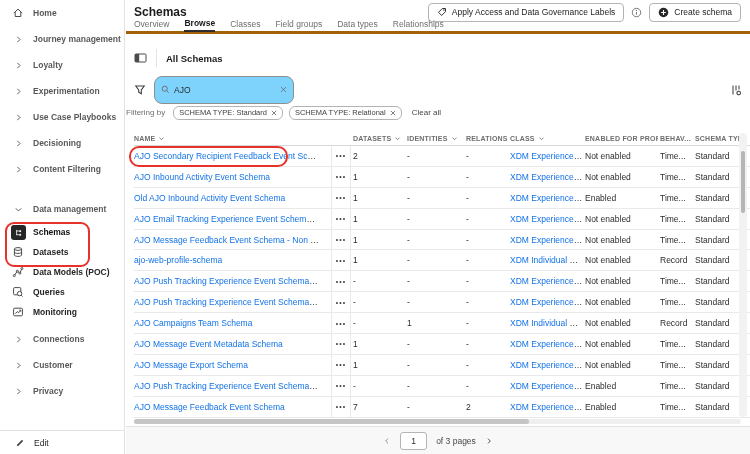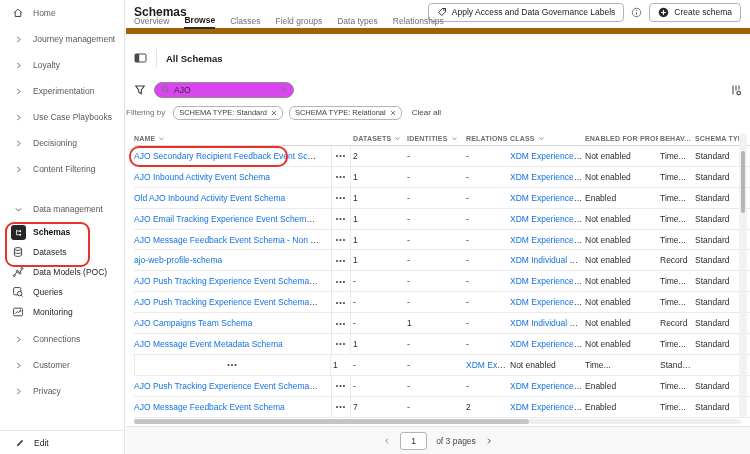--- a/index.html
+++ b/index.html
@@ -6,43 +6,43 @@
   html,body{width:750px;height:454px;}
   body{position:relative;font-family:"Liberation Sans",sans-serif;background:#fff;color:#2c2c2c;overflow:hidden;}
   svg{display:block;}
 
   
   .sidebar{position:absolute;left:0;top:0;width:125px;height:454px;background:#fff;border-right:1px solid #e3e3e3;}
   .side-item{display:flex;align-items:center;gap:7px;padding-left:10px;cursor:pointer;}
   .side-item.group{height:26px;color:#595959;}
   .side-item.child{height:20px;color:#262626;}
   .side-ic{width:16px;flex:none;display:flex;align-items:center;justify-content:center;color:#4b4b4b;}
-  .side-label{font-size:8.5px;white-space:nowrap;}
+  .side-label{font-size:8.5px;white-space:nowrap;font-weight:bold;}
   .side-item.selected .side-label{font-weight:bold;color:#111;}
   .schemas-tile{width:15px;height:15px;background:#262626;border-radius:3px;display:flex;align-items:center;justify-content:center;}
   .sidebar-edit{position:absolute;left:0;right:0;bottom:0;height:24px;border-top:1px solid #e3e3e3;display:flex;align-items:center;gap:6px;padding-left:12px;font-size:8.5px;color:#262626;cursor:pointer;background:#fff;}
 
   
   .main{position:absolute;left:126px;top:0;right:0;height:454px;}
   .topbar{height:24px;display:flex;align-items:center;padding:0 9px 0 8px;}
   .page-title{font-size:12px;font-weight:bold;color:#1c1c1c;}
   .topbar-actions{margin-left:auto;display:flex;align-items:center;gap:7px;}
   .btn{display:flex;align-items:center;gap:5px;height:19px;padding:0 8px;border:1px solid #b4b4b4;border-radius:4px;font-size:8.5px;background:#fff;color:#222;cursor:pointer;white-space:nowrap;}
   .icon-btn{border:none;background:none;color:#6e6e6e;cursor:pointer;display:flex;padding:0;}
 
-  .tabs{display:flex;align-items:flex-end;padding:0 8px;border-bottom:6px solid #a16207;height:10px;}
+  .tabs{display:flex;align-items:flex-end;padding:0 8px;border-bottom:3px solid #a16207;height:10px;}
   .tab{font-size:8.5px;color:#6e6e6e;padding-bottom:2px;margin-right:15px;cursor:pointer;white-space:nowrap;}
   .tab.active{color:#1a1a1a;font-weight:bold;border-bottom:2px solid #2c2c2c;margin-bottom:-1px;}
 
   .subheader{margin-top:14px;height:20px;display:flex;align-items:center;gap:9px;padding:0 8px;}
   .vdiv{width:1px;height:18px;background:#e3e3e3;}
   .subtitle{font-size:9.5px;font-weight:bold;color:#1c1c1c;}
 
   .filter-row{margin-top:13px;height:17px;display:flex;align-items:center;gap:8px;padding:0 8px;}
-  .searchbox{width:140px;height:16px;border:1px solid #8f8f8f;border-radius:8px;display:flex;align-items:center;gap:4px;padding:0 6px;background:#d946ef;}
+  .searchbox{width:140px;height:28px;border:1px solid #8f8f8f;border-radius:8px;display:flex;align-items:center;gap:4px;padding:0 6px;background:#7dd3fc;}
   .searchbox input{flex:1;min-width:0;border:none;outline:none;background:transparent;font-family:inherit;font-size:8.5px;color:#2c2c2c;}
   .sb-clear{color:#6e6e6e;cursor:pointer;display:flex;}
   .colconfig{margin-left:auto;color:#4b4b4b;cursor:pointer;display:flex;}
 
   .chips-row{margin-top:7px;height:15px;display:flex;align-items:center;gap:6px;padding:0 0;}
   .filtering-label{font-size:8px;color:#6e6e6e;margin-right:2px;}
   .chip{display:flex;align-items:center;gap:4px;height:14px;border:1px solid #b4b4b4;border-radius:6px;padding:0 5px;font-size:7.5px;color:#3f3f3f;background:#fff;cursor:default;}
   .chip .x{display:flex;color:#5a5a5a;cursor:pointer;}
   .clear-all{font-size:8px;color:#464646;margin-left:4px;cursor:pointer;}
 
@@ -495,20 +495,21 @@
           <div class="actions-cell">•••</div>
           <div class="cell">1</div>
           <div class="cell">-</div>
           <div class="cell">-</div>
           <div class="cell"><span class="link">XDM ExperienceE...</span></div>
           <div class="cell">Not enabled</div>
           <div class="cell">Time...</div>
           <div class="cell">Standard</div>
         </div>
         <div class="tgrid trow">
+          <div class="cell name"><span class="link">AJO Message Export Schema</span></div>
           <div class="actions-cell">•••</div>
           <div class="cell">1</div>
           <div class="cell">-</div>
           <div class="cell">-</div>
           <div class="cell"><span class="link">XDM ExperienceE...</span></div>
           <div class="cell">Not enabled</div>
           <div class="cell">Time...</div>
           <div class="cell">Standard</div>
         </div>
         <div class="tgrid trow">

